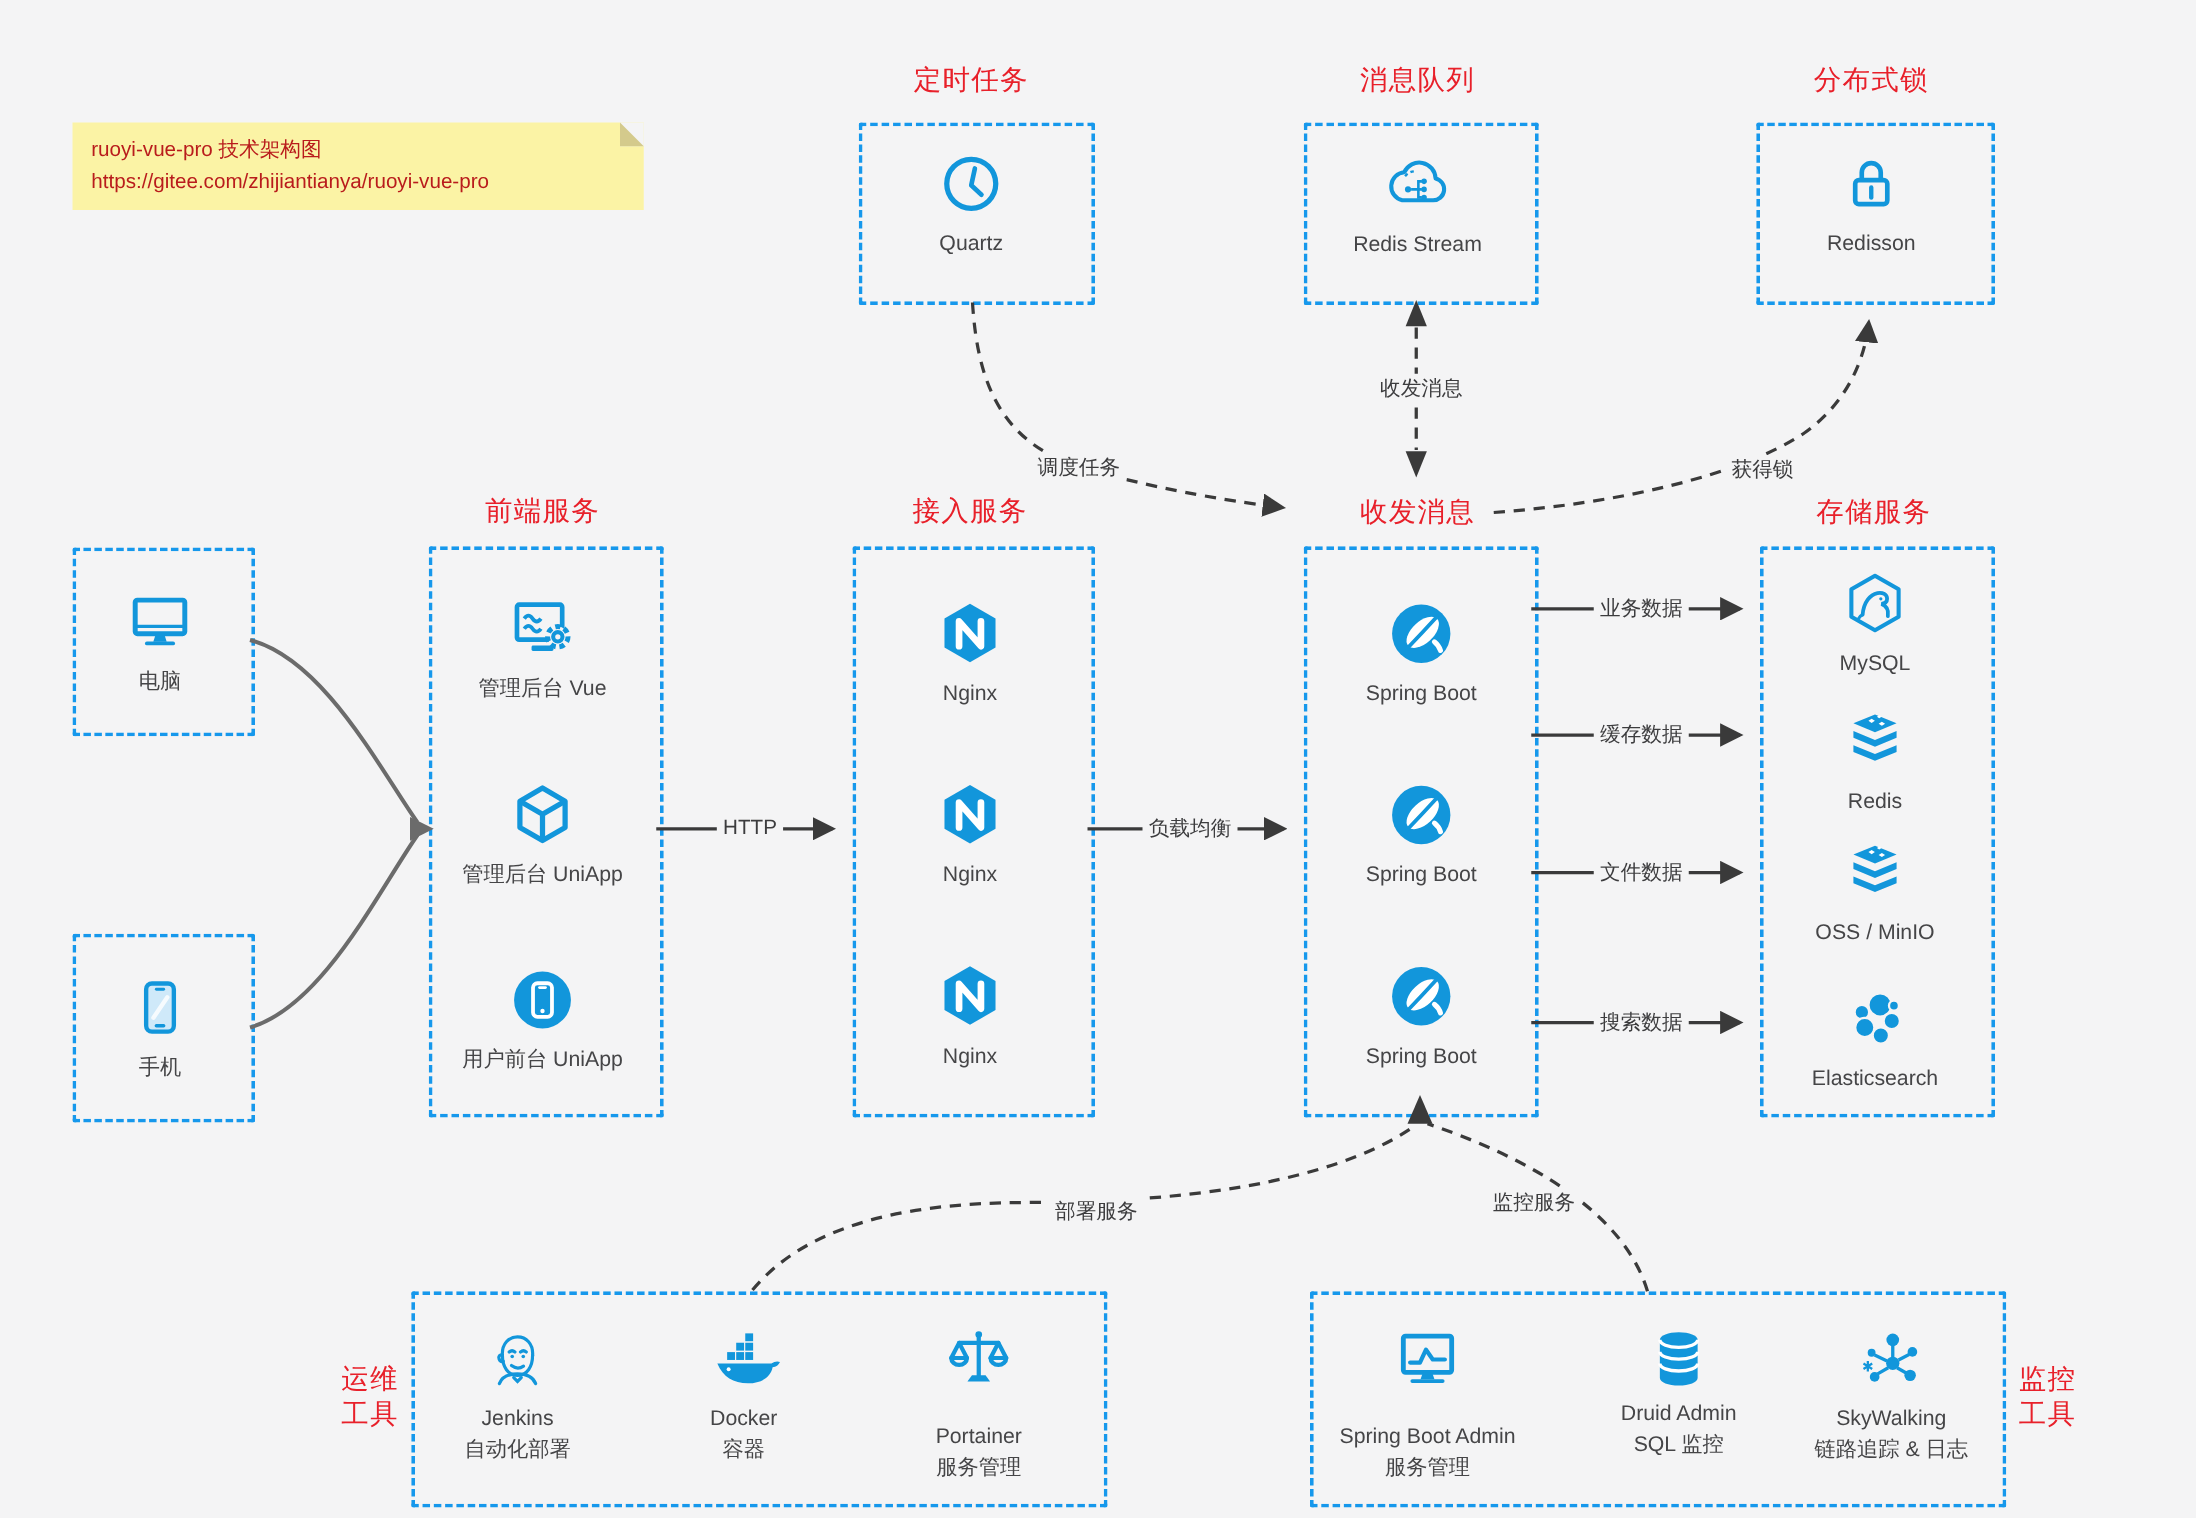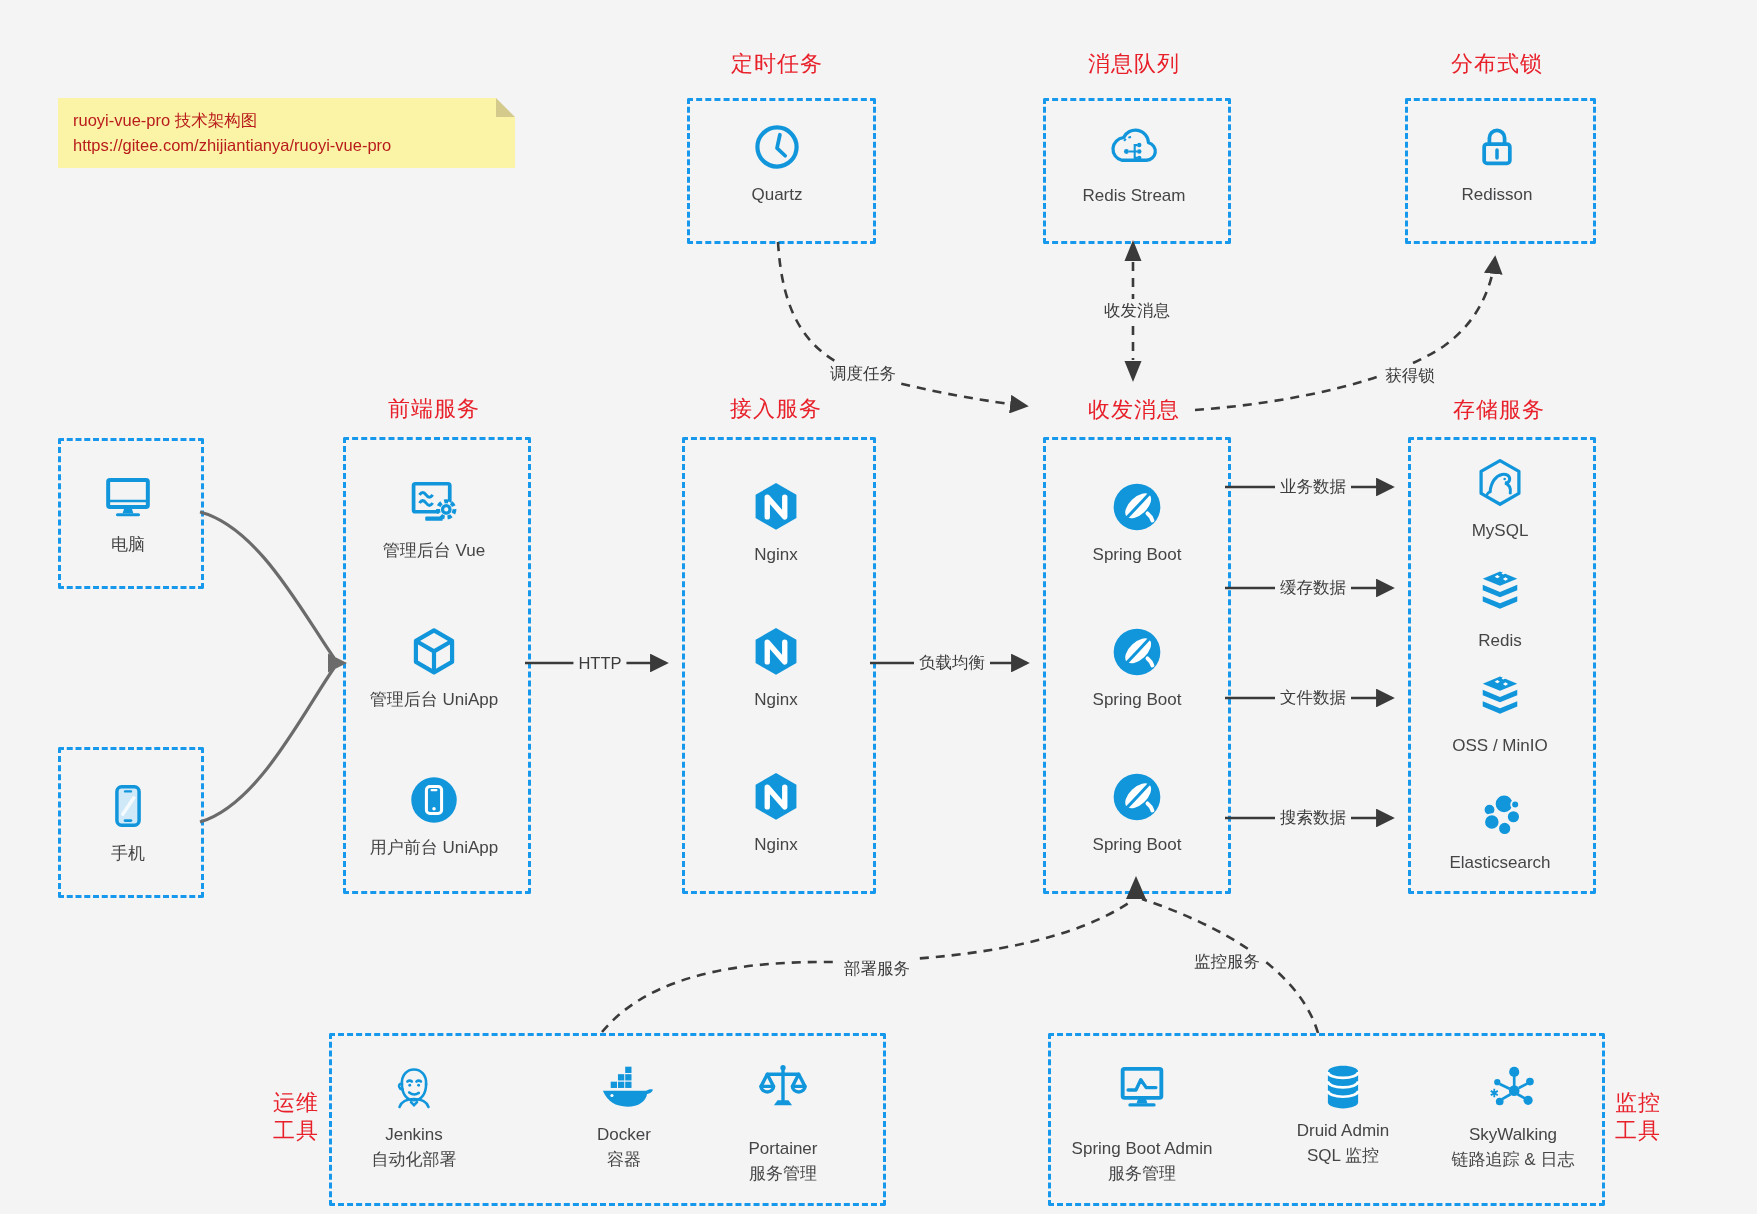--- a/index.html
+++ b/index.html
@@ -377,21 +377,21 @@
     <div class="lbl">Elasticsearch</div>
   </div>
 
   <div class="node" style="left:414px;top:1058px">
     <svg class="icon" width="58" height="58">
         <use href="#sym-jenkins"></use>
       </svg>
     <div class="sub" style="margin-top:6px">Jenkins</div>
     <div class="sub">自动化部署</div>
   </div>
-  <div class="node" style="left:624px;top:1058px">
+  <div class="node" style="left:595px;top:1058px">
     <svg class="icon" width="58" height="58">
         <use href="#sym-docker"></use>
       </svg>
     <div class="sub" style="margin-top:6px">Docker</div>
     <div class="sub">容器</div>
   </div>
   <div class="node" style="left:783px;top:1058px">
     <svg class="icon" width="58" height="58">
         <use href="#sym-portainer"></use>
       </svg>

